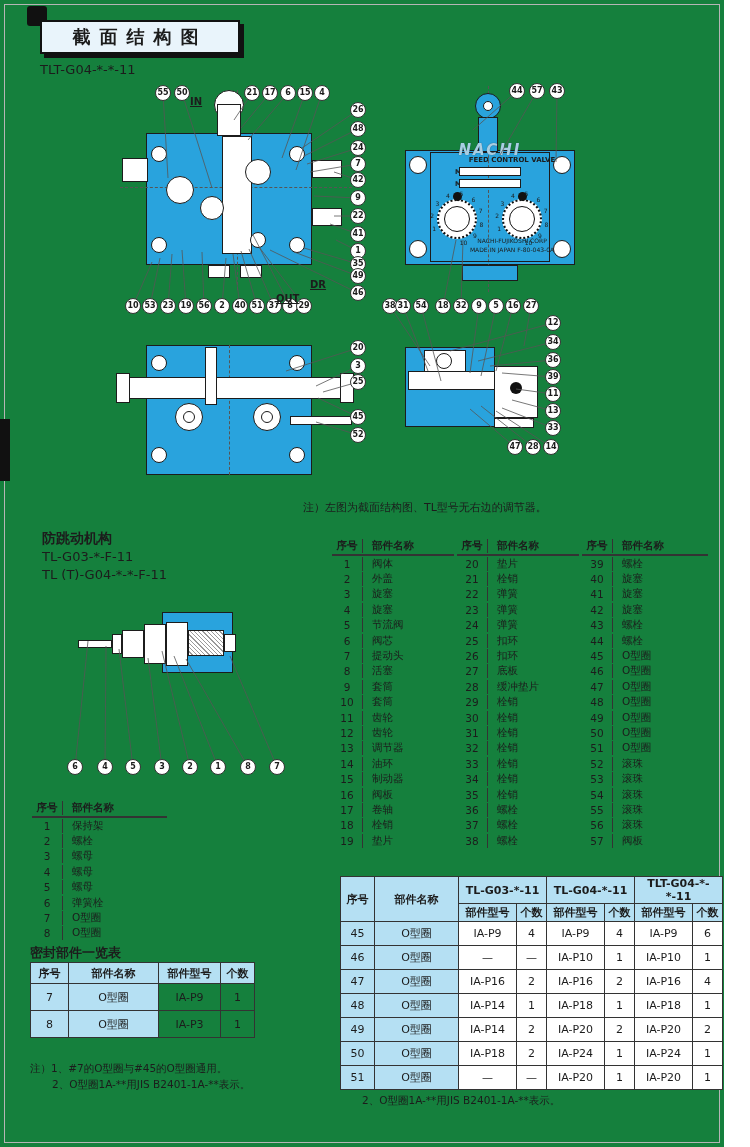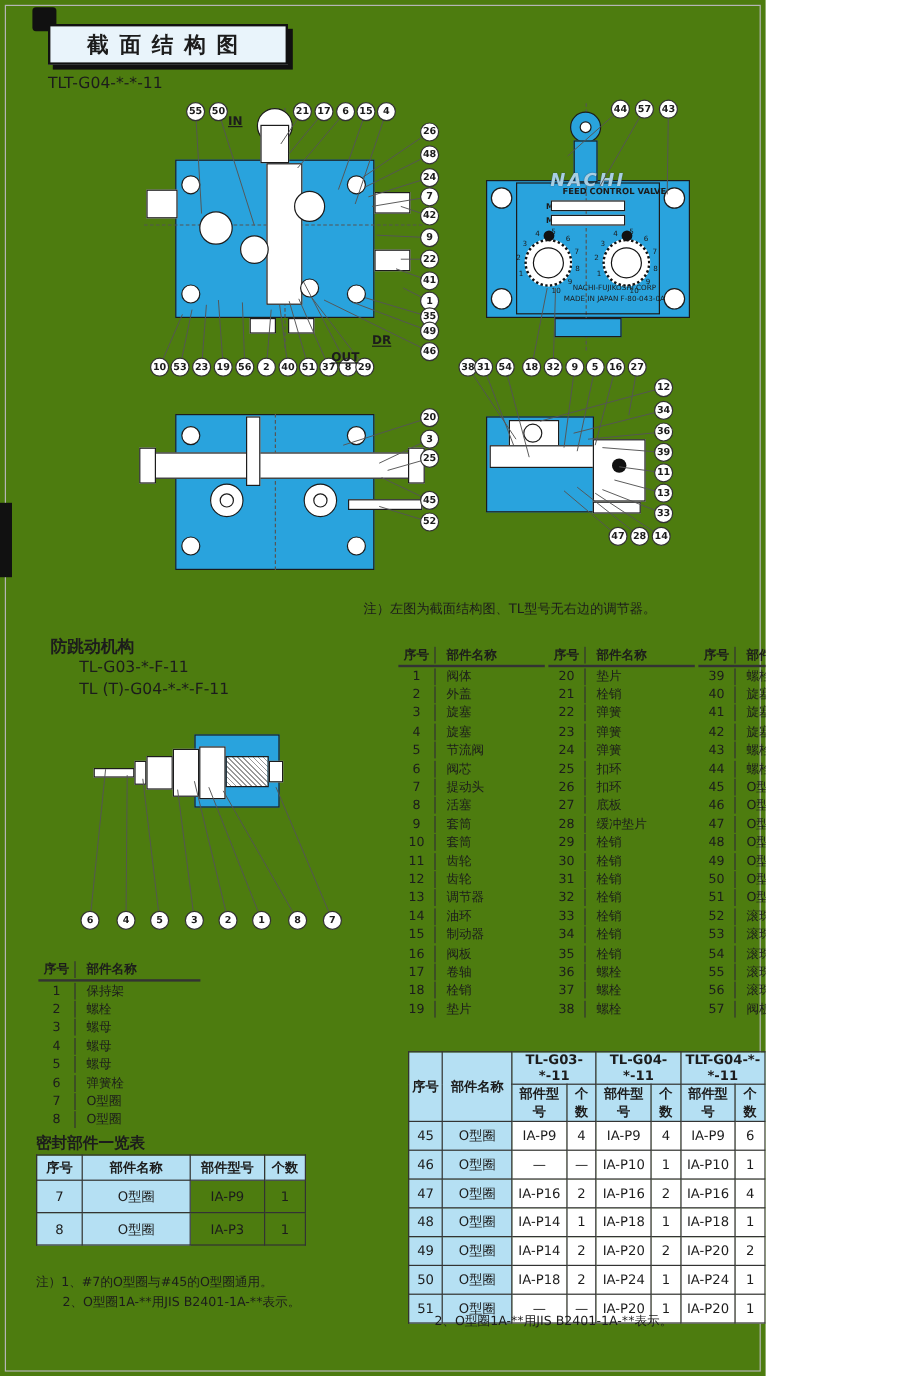--- a/index.html
+++ b/index.html
@@ -1,16 +1,16 @@
 <!DOCTYPE html>
 <html><head>
 <meta charset="utf-8">
 <style>
   html,body{margin:0;padding:0;background:#fff;}
-  .page{position:relative;width:638px;height:1147px;background:#4d7c0f;overflow:hidden;
+  .page{position:relative;width:724px;height:1147px;background:#15803d;overflow:hidden;
         font-family:"DejaVu Sans",sans-serif;color:#1c1c1c;}
   .frame{position:absolute;inset:4px;border:1px solid #b5b5b5;}
   .corner-square{position:absolute;left:27px;top:6px;width:20px;height:20px;background:#111;border-radius:3px;}
   .edge-tab{position:absolute;left:0;top:419px;width:10px;height:62px;background:#111;}
   .title-box{position:absolute;left:40px;top:20px;width:196px;height:30px;background:#e9f4fb;
              border:2px solid #111;box-shadow:4px 4px 0 #111;display:flex;align-items:center;justify-content:center;
              font-weight:bold;font-size:18px;letter-spacing:9px;}
   .model-line{position:absolute;left:40px;top:62px;font-size:13px;}
   
   .b{position:absolute;background:#29a3dd;border:1px solid #1c1c1c;box-sizing:border-box;}
@@ -27,21 +27,21 @@
   .plate-t{position:absolute;text-align:center;font-weight:bold;padding-left:22px;}
   .dial{position:absolute;width:40px;height:40px;border-radius:50%;background:#fff;border:2px dotted #111;box-sizing:border-box;}
   .dial::after{content:"";position:absolute;inset:5px;border:1px solid #111;border-radius:50%;}
   .dialnum{position:absolute;font-size:6px;line-height:1;transform:translate(-50%,-50%);z-index:4;}
   #leaders{position:absolute;left:0;top:0;z-index:4;}
   #leaders line{stroke:#555;stroke-width:0.8;}
   .callout{position:absolute;width:14px;height:14px;background:#fff;border:1px solid #333;border-radius:50%;
            font-size:8px;font-weight:bold;line-height:13px;text-align:center;transform:translate(-50%,-50%);z-index:5;}
   .note{position:absolute;font-size:11px;}
   .sec-head{position:absolute;font-size:14px;font-weight:bold;}
-  .sec-model{position:absolute;font-size:13px;margin-left:24px;}
+  .sec-model{position:absolute;font-size:13px;}
   
   .ptable{position:absolute;font-size:10.5px;}
   .phead{display:flex;border-bottom:2px solid #333;font-weight:bold;height:16px;align-items:center;}
   .prow{display:flex;height:15.4px;align-items:center;}
   .pno{width:30px;text-align:center;flex:none;}
   .pname{border-left:1px solid #333;padding-left:9px;flex:1;}
   
   .tbl-title{position:absolute;font-size:13px;font-weight:bold;}
   table{border-collapse:collapse;position:absolute;font-size:11px;}
   th,td{border:1px solid #333;text-align:center;padding:0 2px;}

